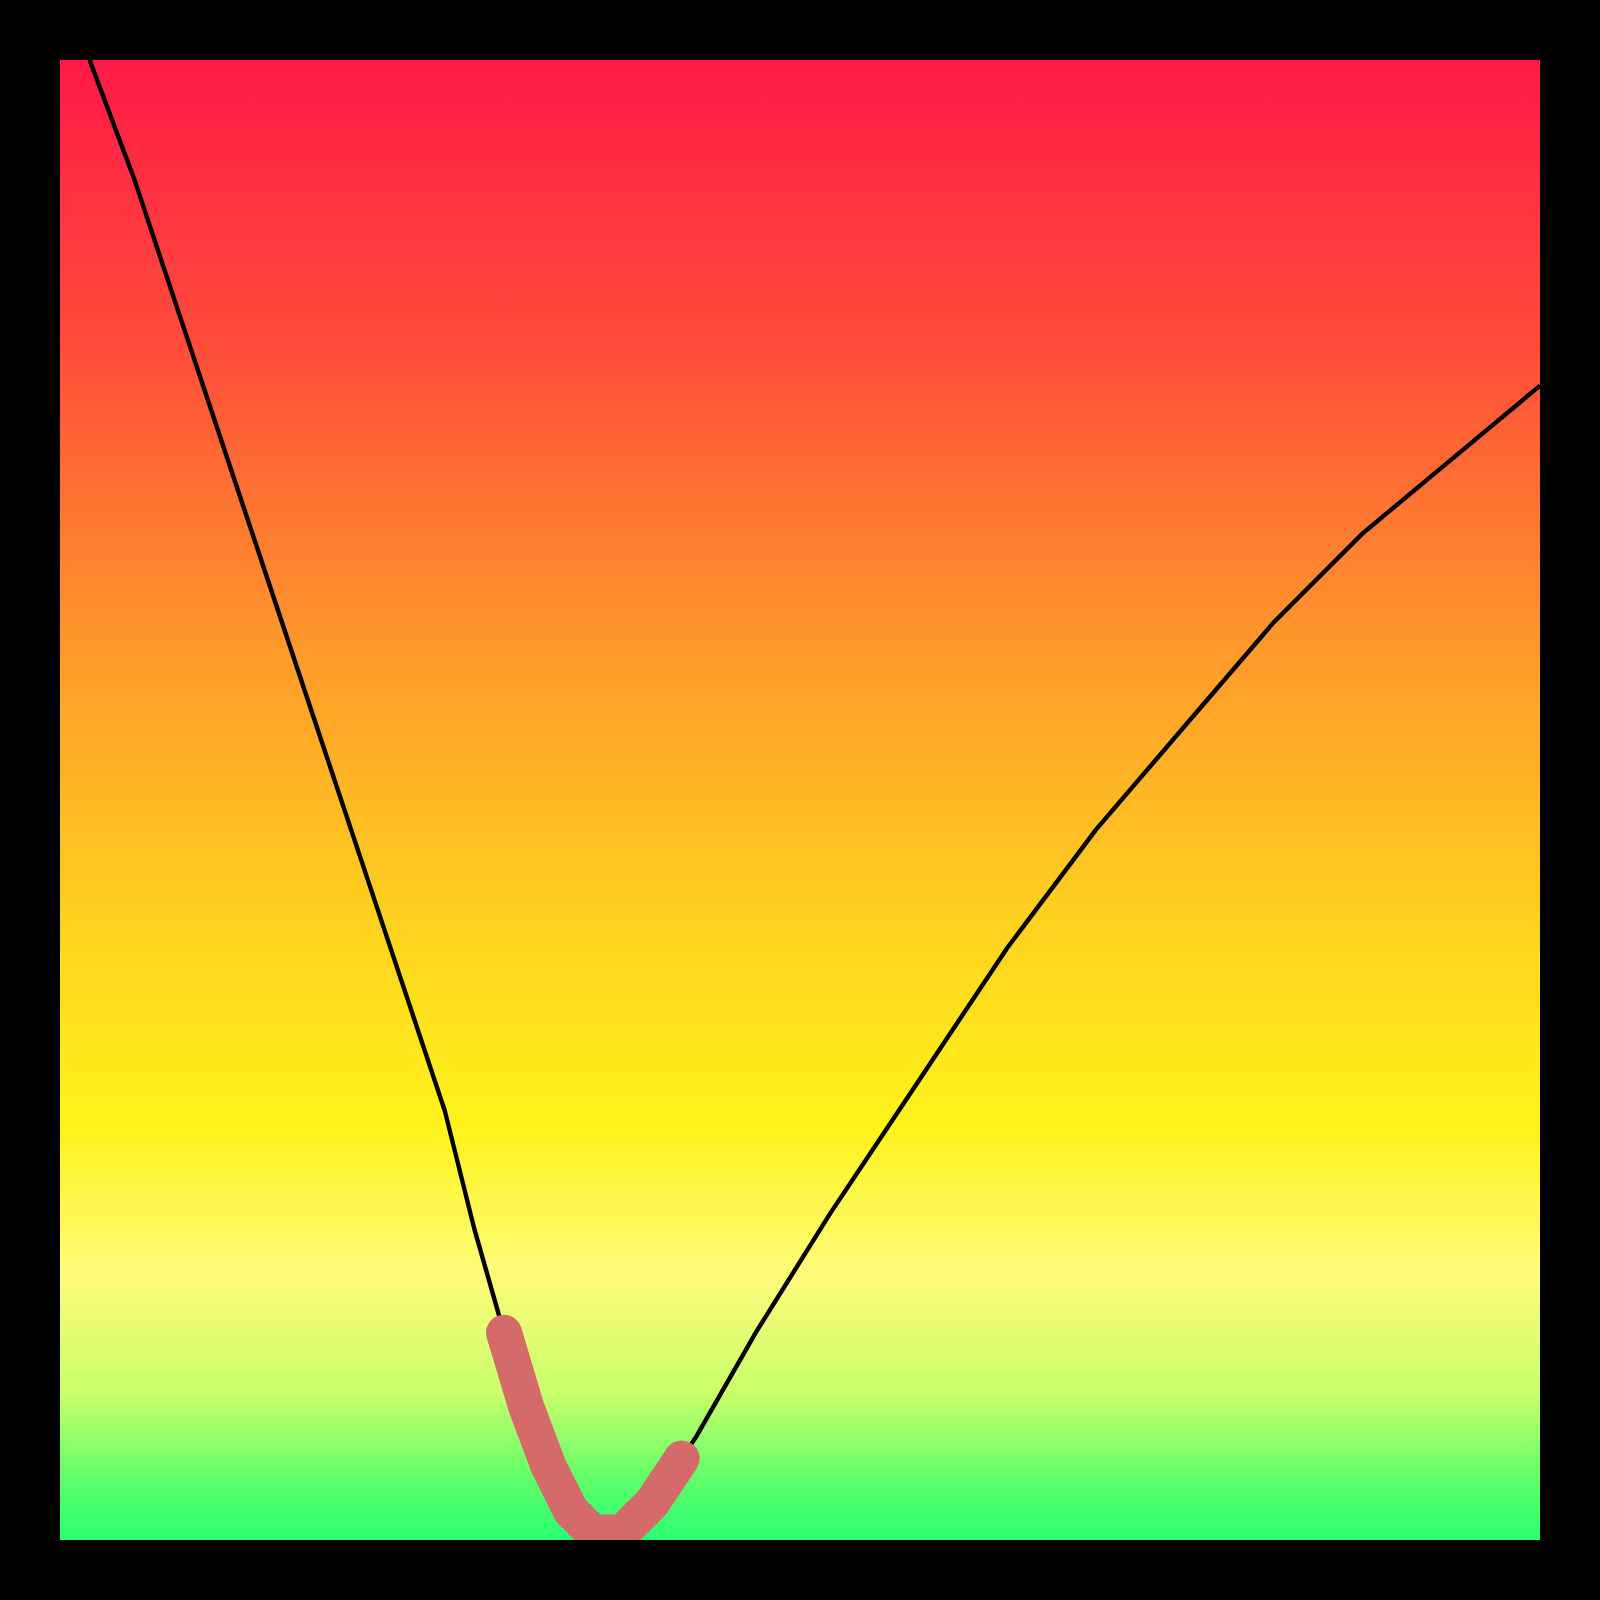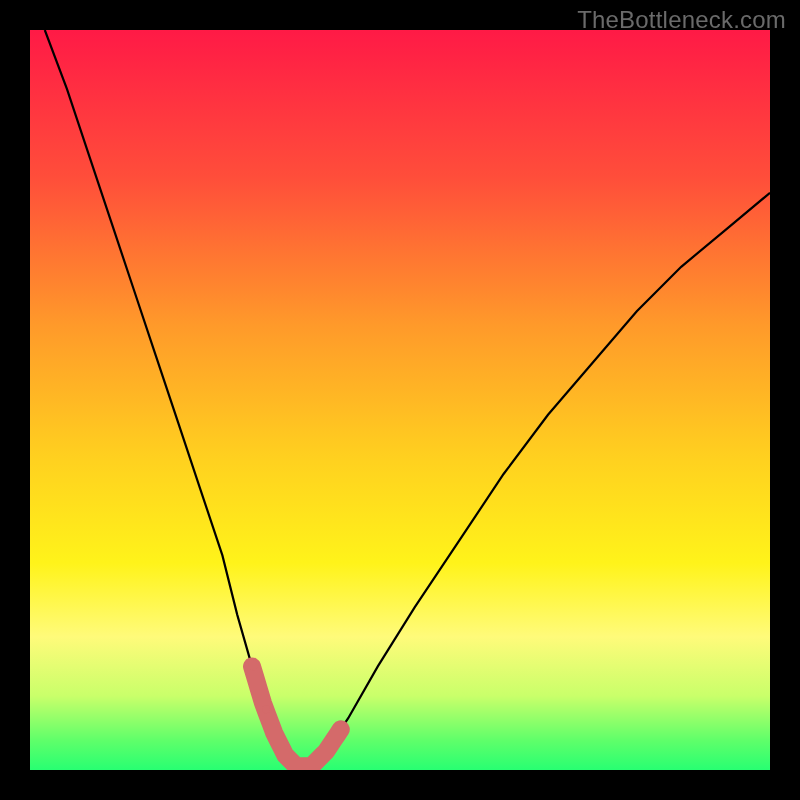--- a/index.html
+++ b/index.html
@@ -37,21 +37,20 @@
     height: 740px;
   }
   svg {
     display: block;
   }
 </style>
 </head>
 <body>
 
 <div class="frame">
-  <div class="watermark">TheBottleneck.com</div>
 
   <div class="plot-area">
     <svg id="chart-svg" width="740" height="740" viewBox="0 0 740 740" preserveAspectRatio="none">
       <defs>
         <linearGradient id="bg-grad" x1="0" y1="0" x2="0" y2="1">
             <stop offset="0%" stop-color="#ff1a46"></stop>
             <stop offset="20%" stop-color="#ff4e3a"></stop>
             <stop offset="40%" stop-color="#ff9a2a"></stop>
             <stop offset="57.99999999999999%" stop-color="#ffd11f"></stop>
             <stop offset="72%" stop-color="#fff31a"></stop>

